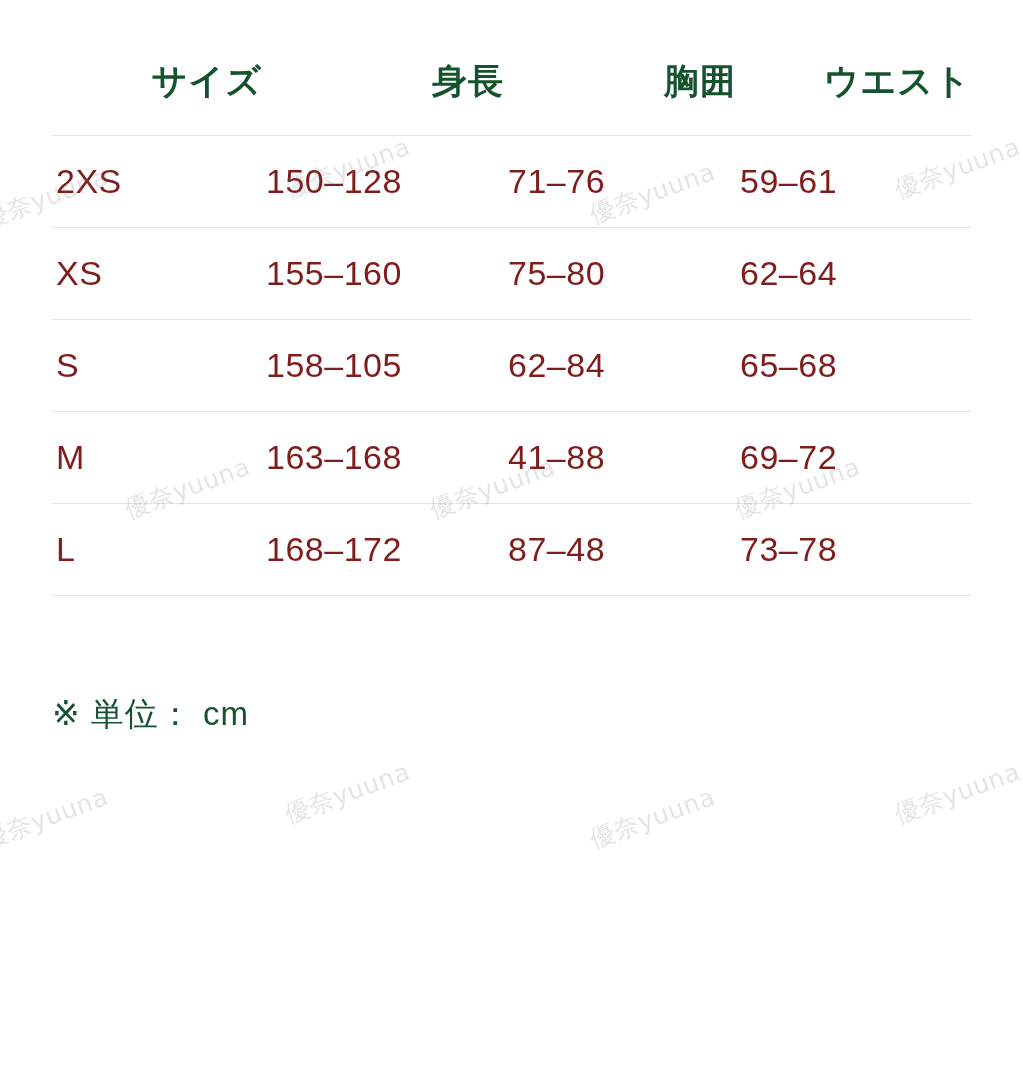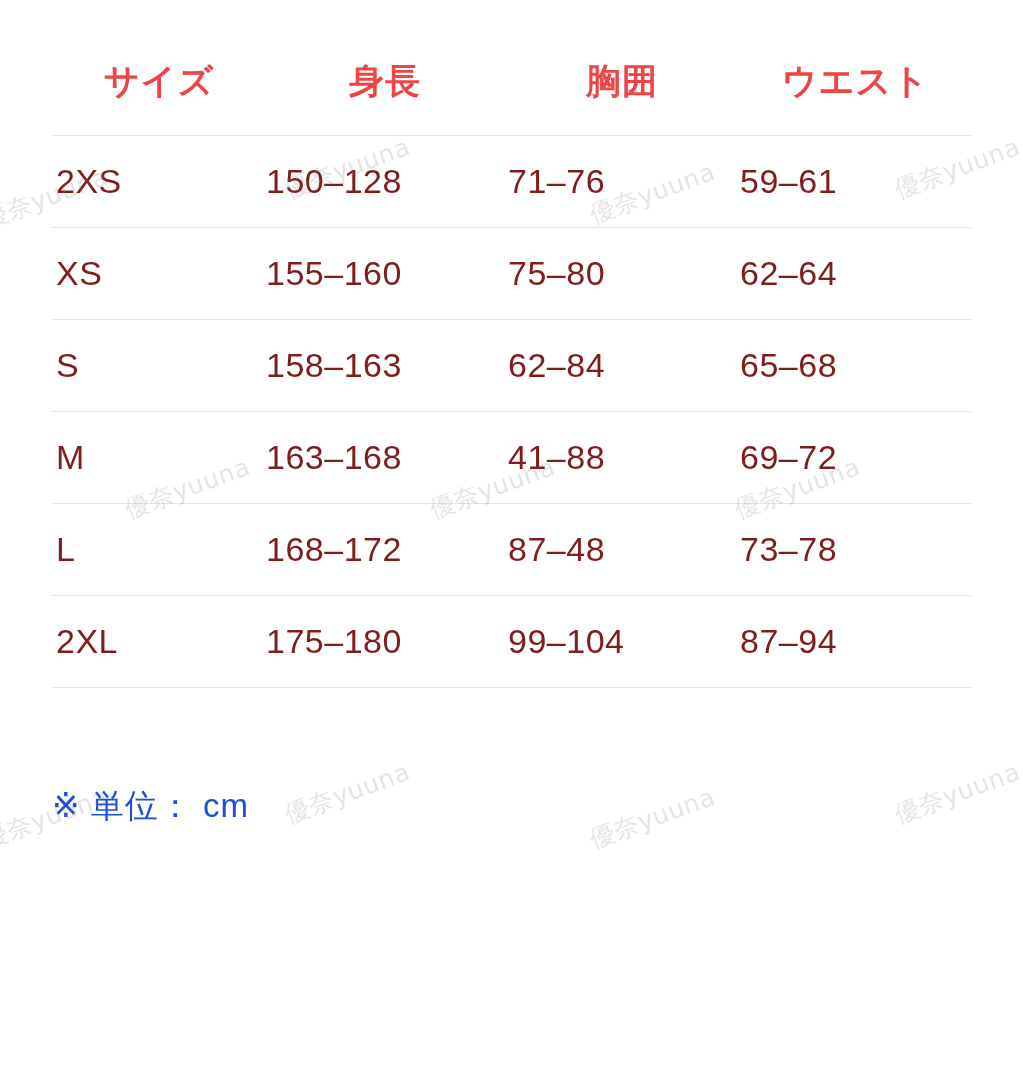--- a/index.html
+++ b/index.html
@@ -53,25 +53,25 @@
     width: 919px;
     border-collapse: collapse;
     table-layout: fixed;
   }
   table.size-table col.c0 { width: 210px; }
   table.size-table col.c1 { width: 242px; }
   table.size-table col.c2 { width: 232px; }
   table.size-table col.c3 { width: 235px; }
 
   table.size-table thead th {
-    text-align: center;
+    text-align: right;
     font-size: 35px;
     font-weight: bold;
     padding: 6px 0 30px 4px;
-    color: #ef4444;
+    color: #14532d;
     letter-spacing: 1px;
     white-space: nowrap;
   }
   table.size-table tbody td {
     text-align: left;
     font-size: 34px;
     font-weight: normal;
     color: #7f1d1d;
     padding: 26px 0 26px 4px;
     border-top: 1px solid #e3e3e3;
@@ -83,21 +83,21 @@
   }
   table.size-table tbody tr:last-child td {
     border-bottom: 1px solid #e3e3e3;
   }
 
   .note {
     position: relative;
     z-index: 2;
     margin: 96px 0 0 52px;
     font-size: 33px;
-    color: #1d4ed8;
+    color: #14532d;
     letter-spacing: 1px;
   }
 </style>
 </head>
 <body>
 
 <div class="page">
 
   <div class="watermark-layer">
     <span class="wm" style="left:-22px; top:205px;">優奈yuuna</span>
@@ -139,41 +139,35 @@
           <td>59–61</td>
         </tr>
         <tr>
           <td>XS</td>
           <td>155–160</td>
           <td>75–80</td>
           <td>62–64</td>
         </tr>
         <tr>
           <td>S</td>
-          <td>158–163</td>
+          <td>158–105</td>
           <td>62–84</td>
           <td>65–68</td>
         </tr>
         <tr>
           <td>M</td>
           <td>163–168</td>
           <td>41–88</td>
           <td>69–72</td>
         </tr>
         <tr>
           <td>L</td>
           <td>168–172</td>
           <td>87–48</td>
           <td>73–78</td>
         </tr>
-        <tr>
-          <td>2XL</td>
-          <td>175–180</td>
-          <td>99–104</td>
-          <td>87–94</td>
-        </tr>
       </tbody>
     </table>
   </div>
 
   <div class="note">※ 単位：  cm</div>
 
 </div>
 
 </body></html>

